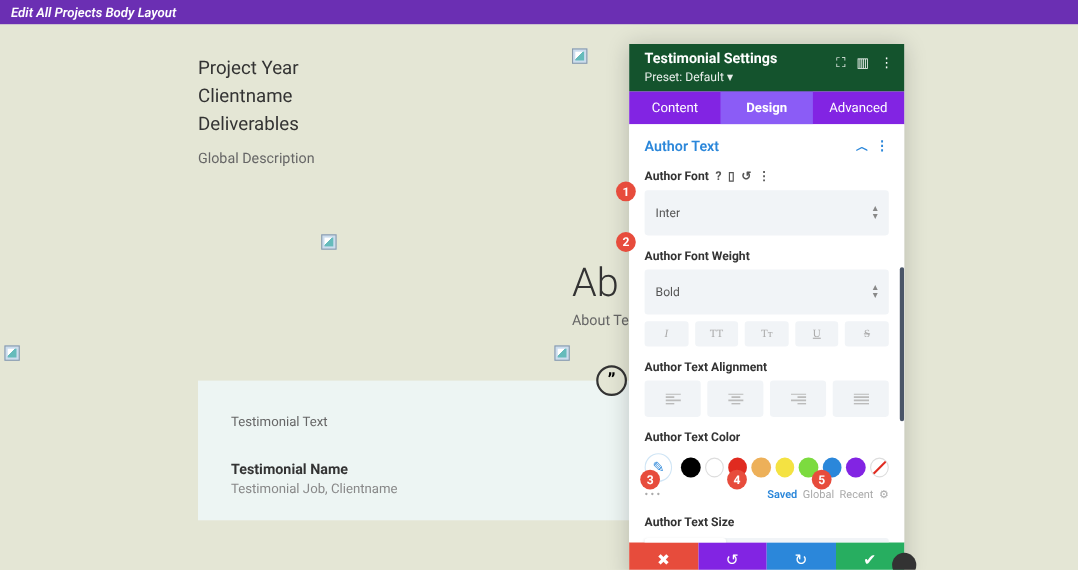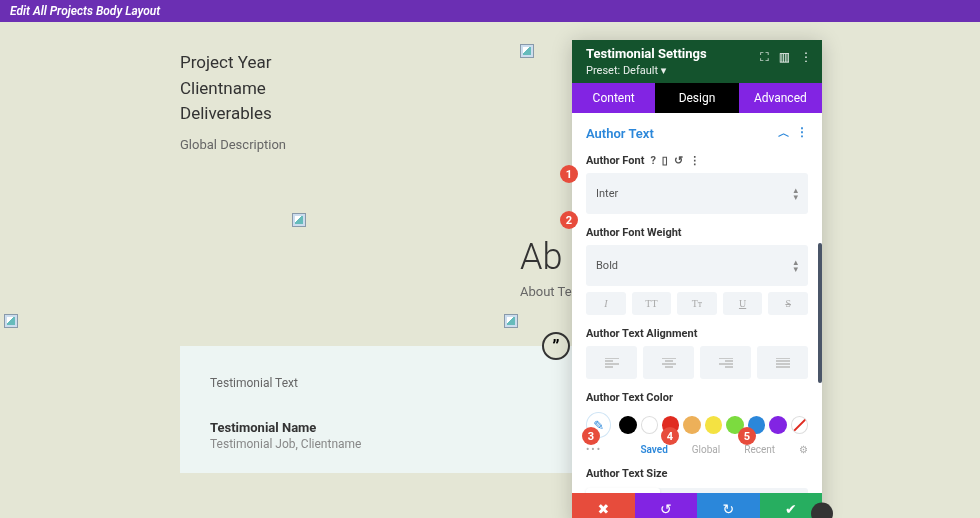--- a/index.html
+++ b/index.html
@@ -24,21 +24,21 @@
 .test-name{font-size:13px;font-weight:700;color:#333}
 .test-job{font-size:12px;color:#888;margin-top:2px}
 
 .panel{position:absolute;top:40px;left:572px;width:250px;background:#fff;box-shadow:0 2px 20px rgba(0,0,0,.2);display:flex;flex-direction:column}
 .panel-header{background:#14532d;color:#fff;padding:6px 14px;position:relative}
 .panel-title{font-size:13px;font-weight:700}
 .panel-preset{font-size:11px;margin-top:3px;opacity:.9}
 .panel-hdr-icons{position:absolute;top:10px;right:10px;display:flex;gap:10px;font-size:12px}
 .panel-tabs{background:#8224e3;display:flex}
 .panel-tab{flex:1;text-align:center;padding:8px 0;font-size:12px;color:#fff;cursor:pointer}
-.panel-tab.active{background:#000000;font-weight:400}
+.panel-tab.active{background:#8b5cf6;font-weight:700}
 .panel-body{background:#fff;padding:12px 14px 8px 14px;max-height:380px;overflow:hidden;position:relative}
 .sec-title{color:#2b87da;font-size:13px;font-weight:600;display:flex;justify-content:space-between;align-items:center}
 .sec-title-icons{display:flex;gap:6px;color:#2b87da;font-size:12px}
 .field-label{font-size:11px;font-weight:700;color:#333;margin-top:12px;display:flex;align-items:center;gap:6px}
 .field-label .mini-icons{font-size:11px;color:#555;display:flex;gap:6px}
 .select-box{margin-top:6px;background:#f1f4f7;padding:14px 10px;font-size:11px;color:#555;border-radius:3px;display:flex;justify-content:space-between;align-items:center}
 .select-arrows{font-size:9px;color:#888;line-height:.7}
 .style-buttons{display:flex;gap:6px;margin-top:6px}
 .style-btn{flex:1;background:#f1f4f7;padding:6px 0;text-align:center;font-size:10px;color:#aaa;border-radius:3px;font-family:Georgia,serif}
 .align-buttons{display:flex;gap:6px;margin-top:6px}
@@ -187,21 +187,21 @@
       <div class="color-swatch" style="background:#f4e242"></div>
       <div class="color-swatch" style="background:#7cdb3f"></div>
       <div class="color-swatch" style="background:#2b87da"></div>
       <div class="color-swatch" style="background:#8224e3"></div>
       <div class="color-swatch" style="background:#fff;border:1px solid #ddd;position:relative;overflow:hidden">
           <div style="position:absolute;width:140%;height:2px;background:#e02b20;top:50%;left:-20%;transform:rotate(-45deg)"></div>
         </div>
     </div>
     <div class="color-meta">
       <span class="dots">•••</span>
-      <span style="display:flex;gap:24px;align-items:center">
+      <span style="display:flex;gap:5px;align-items:center">
         <span class="saved">Saved</span>
         <span>Global</span>
         <span>Recent</span>
         <span>⚙</span>
       </span>
     </div>
 
     <div class="field-label">
         <span>Author Text Size</span>
       </div>

